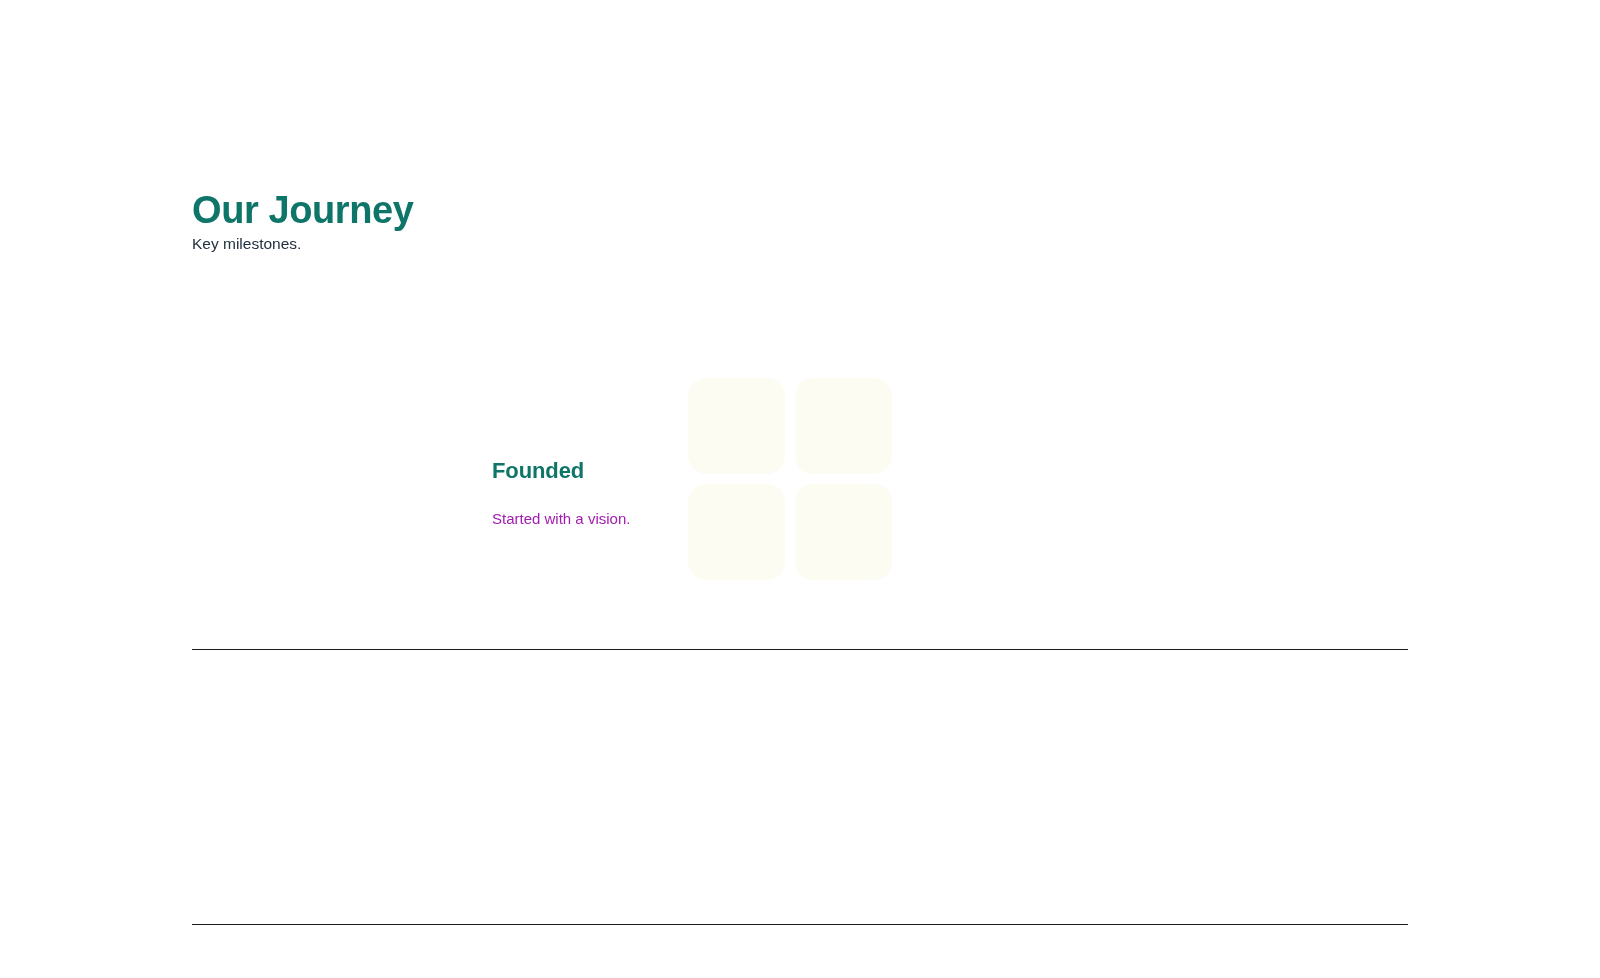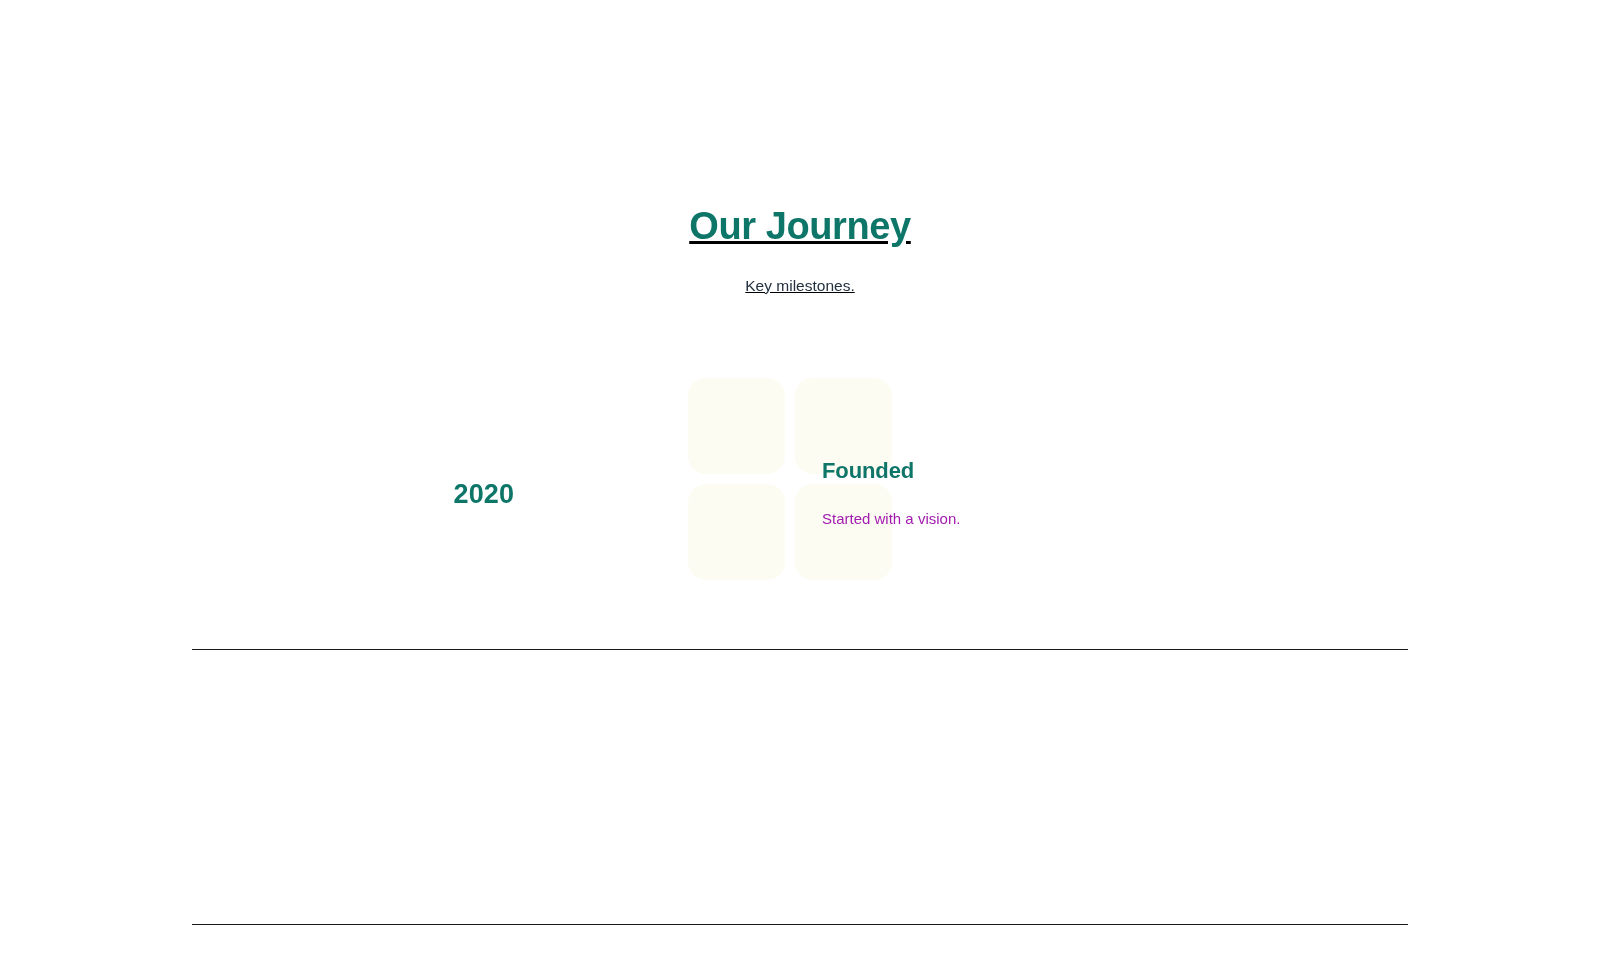--- a/index.html
+++ b/index.html
@@ -18,36 +18,34 @@
     width: 1600px;
     height: 978px;
     overflow: hidden;
     background: #ffffff;
   }
 
   
   .section-header {
     position: absolute;
     left: 192px;
-    top: 204px;
+    top: 188px;
     width: 1216px;
-    text-align: center;
-    text-decoration: underline;
+    text-align: left;
   }
 
   .page-title {
     font-size: 38px;
     font-weight: 700;
     letter-spacing: -0.4px;
     color: #0E7569;
     line-height: 1.18;
   }
 
   .page-subtitle {
-    margin-top: 26px;
     font-size: 15.5px;
     font-weight: 400;
     color: #22303F;
     line-height: 1.45;
   }
 
   
   .timeline {
     position: absolute;
     left: 192px;
@@ -140,23 +138,20 @@
 
     <div class="timeline-row row-0">
 
       <div class="tile-grid">
         <div class="tile"></div>
         <div class="tile"></div>
         <div class="tile"></div>
         <div class="tile"></div>
       </div>
 
-      <div class="year-col">
-        <div class="year-label">2020</div>
-      </div>
 
       <div class="detail-col">
         <div class="milestone-title">Founded</div>
         <div class="milestone-desc">Started with a vision.</div>
       </div>
     </div>
 
     <div class="timeline-row row-1">
 
 

